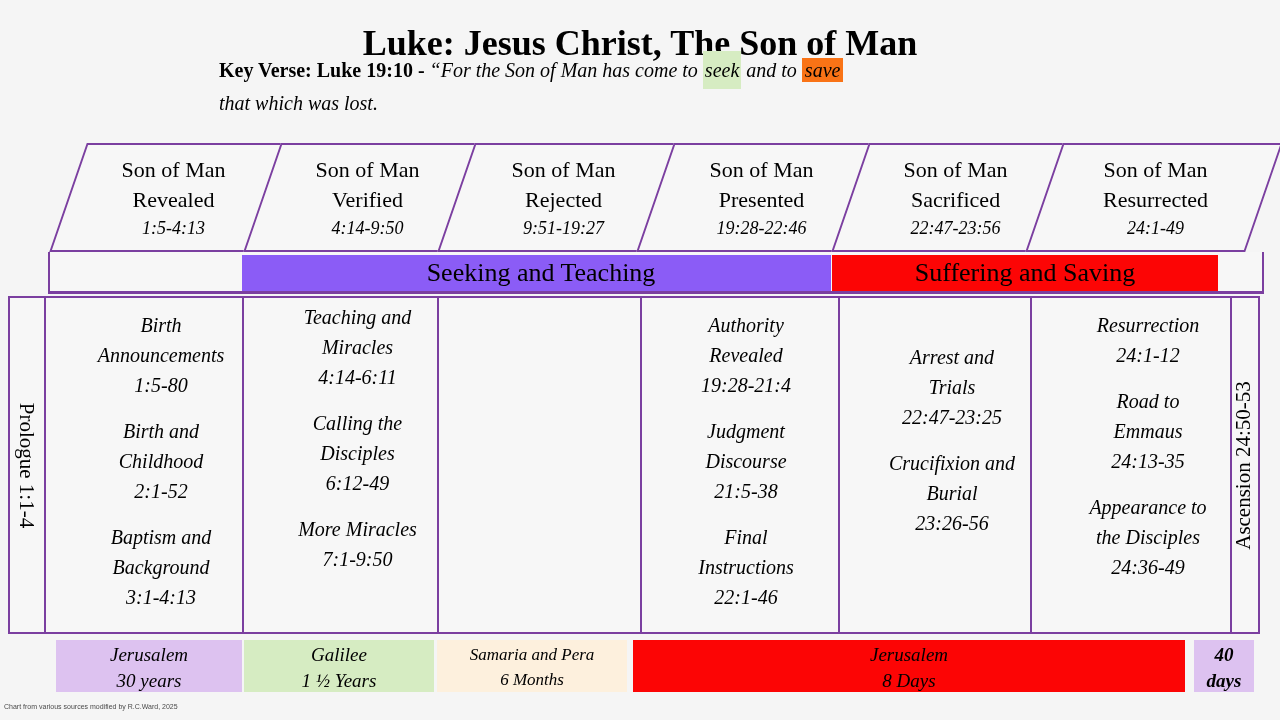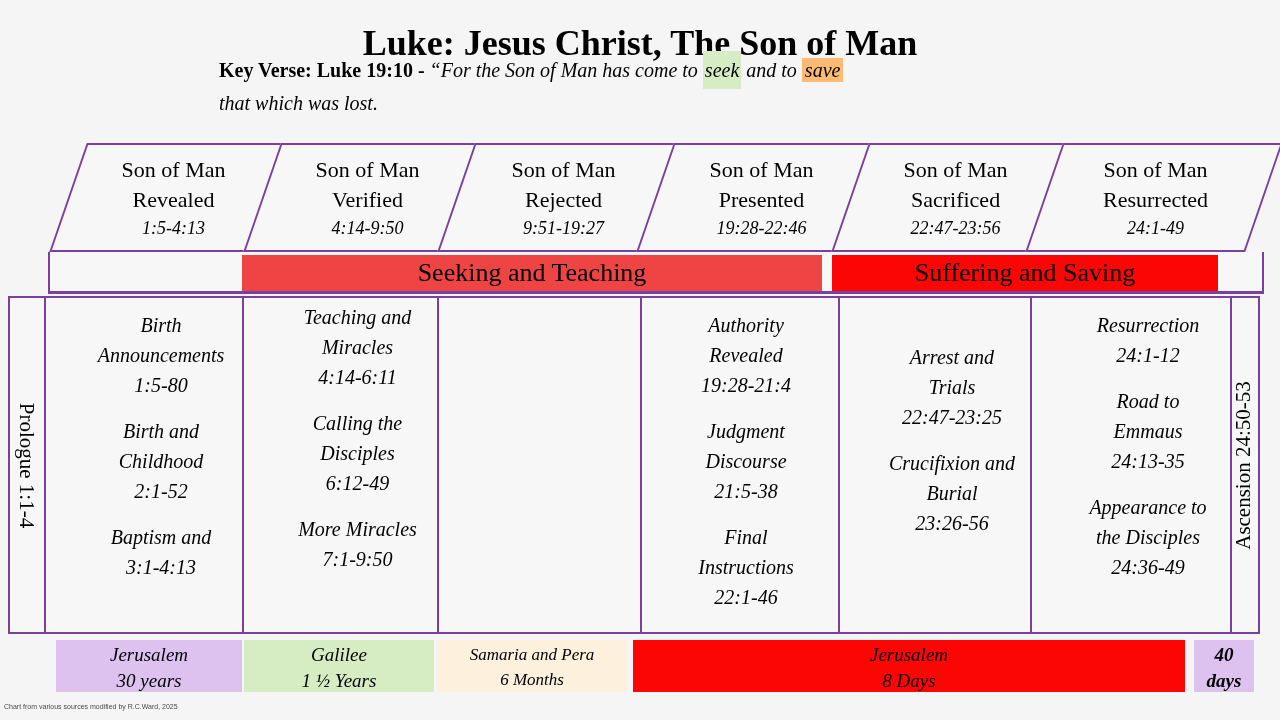--- a/index.html
+++ b/index.html
@@ -46,21 +46,21 @@
   }
   .kv-quote {
     font-style: italic;
   }
   .hl-green {
     background: #d6ecc2;
     padding: 8px 2px;
     text-align: right;
   }
   .hl-red {
-    background: #fdba74;
+    background: #f97316;
     padding: 1px 3px;
   }
 
   
   #header-row {
     position: absolute;
     left: 48px;
     top: 143px;
     width: 1216px;
     height: 109px;
@@ -107,21 +107,22 @@
     top: 3px;
     height: 36px;
     line-height: 36px;
     text-align: center;
     font-size: 26px;
     color: #000;
   }
   #theme-seeking {
     left: 192px;
     width: 580px;
-    background: #ef4444;
+    background: #8b5cf6;
+    padding-left: 9px;
   }
   #theme-suffering {
     left: 782px;
     width: 386px;
     background: #fc0505;
   }
 
   
   #main-grid {
     position: absolute;
@@ -291,20 +292,21 @@
         <div>Announcements</div>
         <div>1:5-80</div>
       </div>
       <div class="blk">
         <div>Birth and</div>
         <div>Childhood</div>
         <div>2:1-52</div>
       </div>
       <div class="blk">
         <div>Baptism and</div>
+        <div>Background</div>
         <div>3:1-4:13</div>
       </div>
     </div>
     <div class="body-col" style="left: 234px; width: 193px; padding-top: 4px;">
       <div class="blk">
         <div>Teaching and</div>
         <div>Miracles</div>
         <div>4:14-6:11</div>
       </div>
       <div class="blk">

